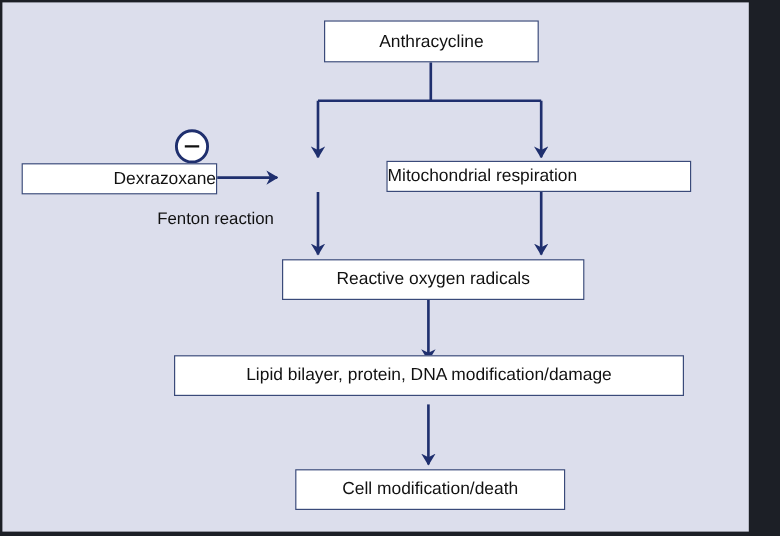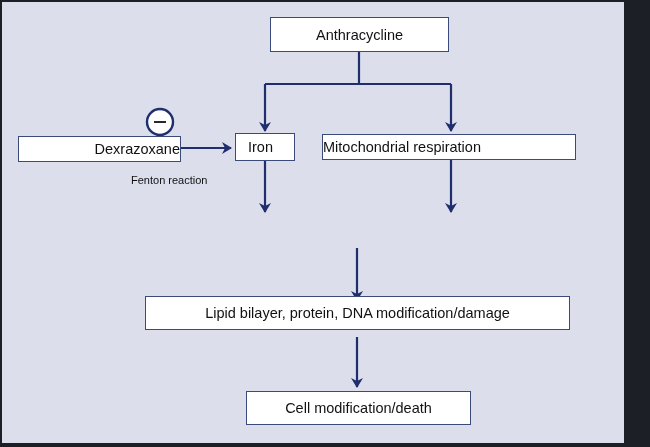--- a/index.html
+++ b/index.html
@@ -1,19 +1,19 @@
 <!DOCTYPE html>
 <html><head>
 <meta charset="utf-8">
 <style>
   html, body { margin:0; padding:0; }
   body { width:650px; height:447px; background:#1c1f26; position:relative; overflow:hidden; font-family:"Liberation Sans", sans-serif; }
   #canvas { position:absolute; left:2px; top:2px; width:622px; height:441px; background:#dcdeec; }
   .box { position:absolute; background:#fff; border:1px solid #3a4a7a; box-sizing:border-box; display:flex; align-items:center; justify-content:center; font-size:14.5px; color:#111; white-space:nowrap; }
-  .label { position:absolute; font-size:11px; color:#111; white-space:nowrap; }
+  .label { position:absolute; font-size:14px; color:#111; white-space:nowrap; }
   svg { position:absolute; left:0; top:0; }
 </style>
 </head>
 <body>
 
 <div id="canvas">
   <svg width="645" height="441">
     <defs>
       <marker id="ah" markerWidth="10" markerHeight="12" refX="9" refY="6" orient="auto" markerUnits="userSpaceOnUse">
         <path d="M0,0 L10,6 L0,12 L3,6 Z" fill="#1f2f6e"></path>
@@ -33,26 +33,26 @@
       <line x1="152" y1="120" x2="164" y2="120" stroke-width="1.8" stroke="#111"></line>
     </g>
   </svg>
 
   <div class="box" style="left:268px;top:15px;width:179px;height:35px;">
     <span>Anthracycline</span>
   </div>
   <div class="box" style="left:16px;top:134px;width:163px;height:26px;justify-content:flex-end;padding-left:26px;">
     <span>Dexrazoxane</span>
   </div>
-  <div class="box" style="left:233px;top:131px;width:60px;height:28px;justify-content:flex-start;padding-left:12px;">
-    <span>Iron</span>
-  </div>
   <div class="box" style="left:320px;top:132px;width:254px;height:26px;justify-content:flex-start;">
     <span>Mitochondrial respiration</span>
   </div>
   <div class="label" style="left:129px;top:172px;">Fenton reaction</div>
+  <div class="box" style="left:233px;top:214px;width:252px;height:34px;">
+    <span>Reactive oxygen radicals</span>
+  </div>
   <div class="box" style="left:143px;top:294px;width:425px;height:34px;text-align:right;">
     <span>Lipid bilayer, protein, DNA modification/damage</span>
   </div>
   <div class="box" style="left:244px;top:389px;width:225px;height:34px;">
     <span>Cell modification/death</span>
   </div>
 </div>
 
 </body></html>

